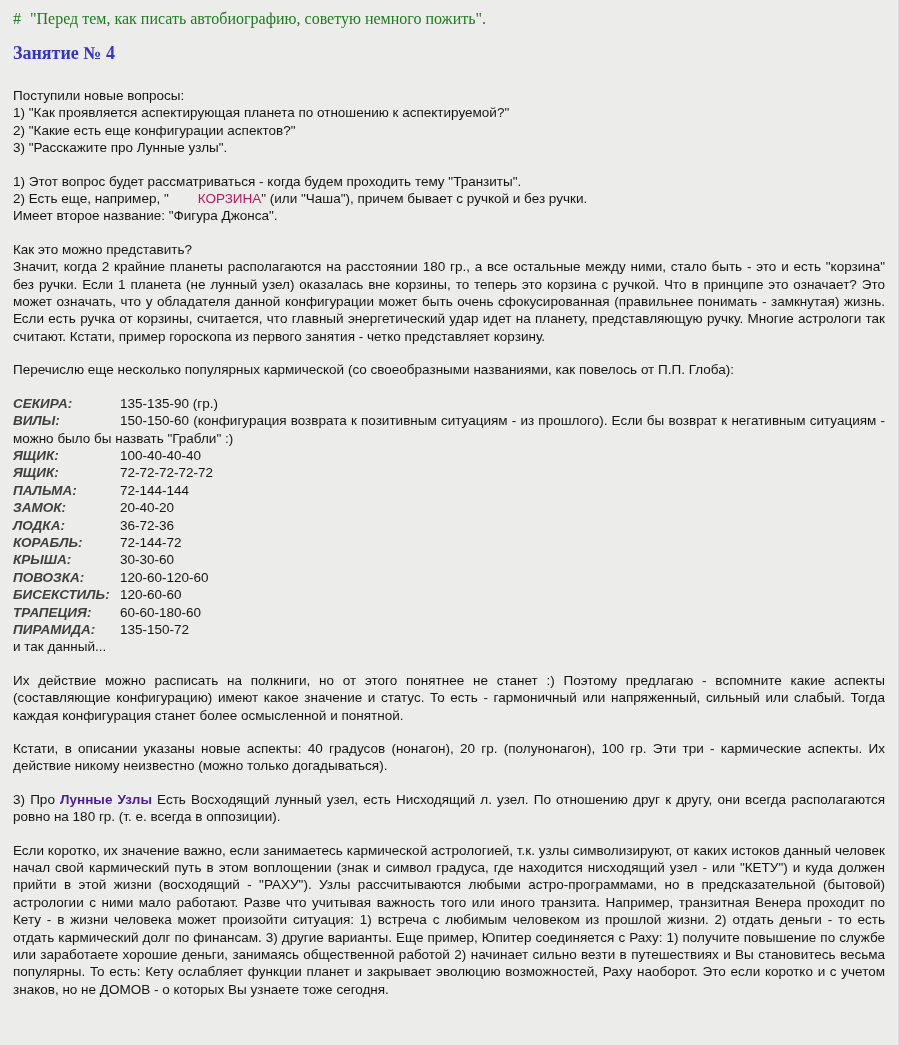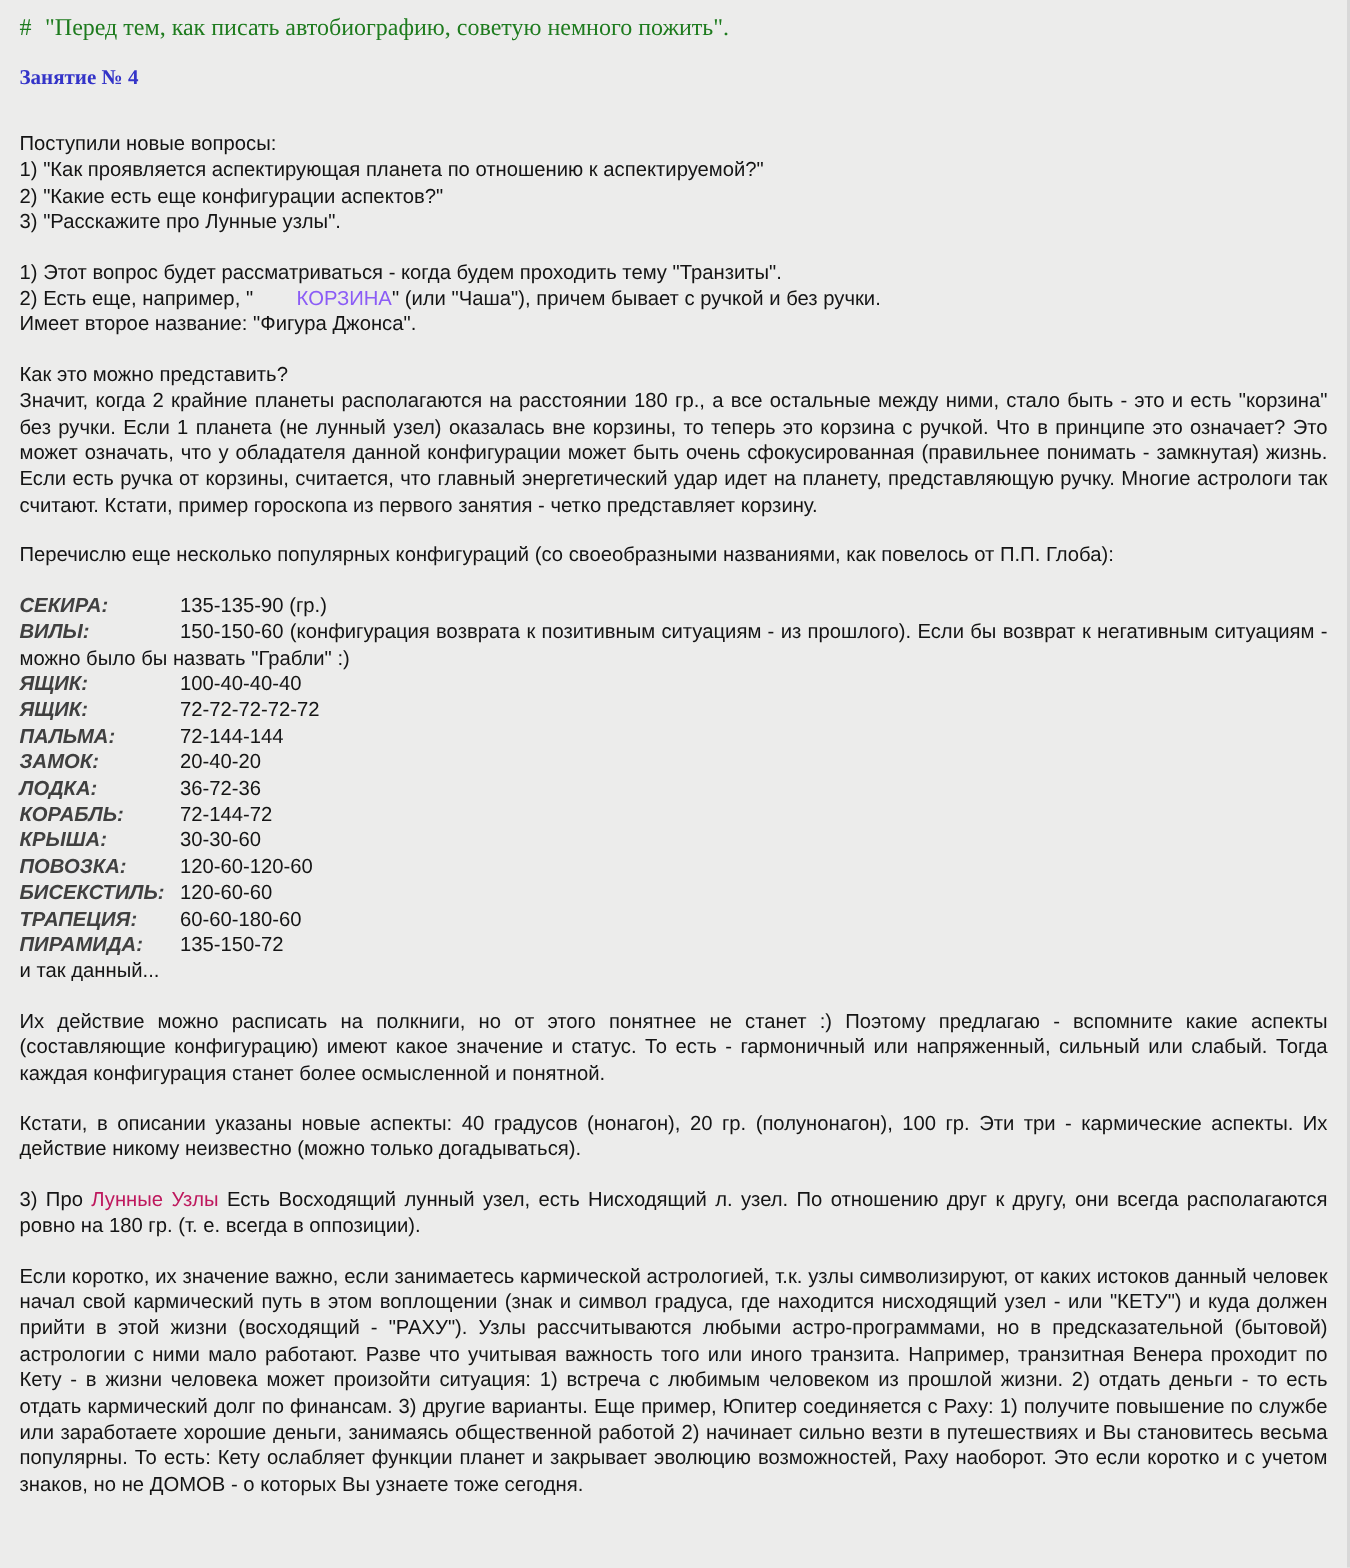--- a/index.html
+++ b/index.html
@@ -20,39 +20,39 @@
     font-family: "Liberation Serif", "DejaVu Serif", serif;
     font-size: 16px;
     line-height: 20px;
     color: #1e7b1e;
     margin: 0 0 13px 0;
     white-space: nowrap;
   }
   .quote-line .hash { margin-right: 9px; }
   .lesson-title {
     font-family: "Liberation Serif", "DejaVu Serif", serif;
-    font-size: 14px;
+    font-size: 18px;
     line-height: 22px;
     font-weight: bold;
     color: #3434c8;
     margin: 0 0 23px 0;
   }
   .para { margin: 0 0 16px 0; text-align: justify; }
   .para:last-child { margin-bottom: 0; }
   .line { text-align: left; }
   .cfg-row { text-align: justify; }
   .cfg-name {
     color: #404040;
     font-weight: bold;
     font-style: italic;
     display: inline-block;
     min-width: 107px;
   }
-  .term-purple { color: #8b5cf6; padding-left: 29px; }
-  .term-green { color: #be185d; font-weight: normal; }
+  .term-purple { color: #be185d; padding-left: 29px; }
+  .term-green { color: #4c1d95; font-weight: bold; }
 </style>
 </head>
 <body>
 
 <div class="quote-line">
   <span class="hash">#</span><span>"Перед тем, как писать автобиографию, советую немного пожить".</span>
 </div>
 
 <div class="lesson-title">Занятие № 4</div>
 
@@ -67,21 +67,21 @@
   <div class="line">1) Этот вопрос будет рассматриваться - когда будем проходить тему "Транзиты".</div>
   <div class="line"><span>2) Есть еще, например, "</span><span class="term-purple">КОРЗИНА</span><span>" (или "Чаша"), причем бывает с ручкой и без ручки.</span></div>
   <div class="line">Имеет второе название: "Фигура Джонса".</div>
 </div>
 
 <div class="para">
   <div class="line">Как это можно представить?</div>
   <div>Значит, когда 2 крайние планеты располагаются на расстоянии 180 гр., а все остальные между ними, стало быть - это и есть "корзина" без ручки. Если 1 планета (не лунный узел) оказалась вне корзины, то теперь это корзина с ручкой. Что в принципе это означает? Это может означать, что у обладателя данной конфигурации может быть очень сфокусированная (правильнее понимать - замкнутая) жизнь. Если есть ручка от корзины, считается, что главный энергетический удар идет на планету, представляющую ручку. Многие астрологи так считают. Кстати, пример гороскопа из первого занятия - четко представляет корзину.</div>
 </div>
 
-<div class="para">Перечислю еще несколько популярных конфигураций (со своеобразными названиями, как повелось от П.П. Глоба):</div>
+<div class="para">Перечислю еще несколько популярных кармической (со своеобразными названиями, как повелось от П.П. Глоба):</div>
 
 <div class="para">
   <div class="cfg-row"><span class="cfg-name">СЕКИРА:</span><span>135-135-90 (гр.)</span></div>
   <div class="cfg-row"><span class="cfg-name">ВИЛЫ:</span><span>150-150-60 (конфигурация возврата к позитивным ситуациям - из прошлого). Если бы возврат к негативным ситуациям - можно было бы назвать "Грабли" :)</span></div>
   <div class="cfg-row"><span class="cfg-name">ЯЩИК:</span><span>100-40-40-40</span></div>
   <div class="cfg-row"><span class="cfg-name">ЯЩИК:</span><span>72-72-72-72-72</span></div>
   <div class="cfg-row"><span class="cfg-name">ПАЛЬМА:</span><span>72-144-144</span></div>
   <div class="cfg-row"><span class="cfg-name">ЗАМОК:</span><span>20-40-20</span></div>
   <div class="cfg-row"><span class="cfg-name">ЛОДКА:</span><span>36-72-36</span></div>
   <div class="cfg-row"><span class="cfg-name">КОРАБЛЬ:</span><span>72-144-72</span></div>

